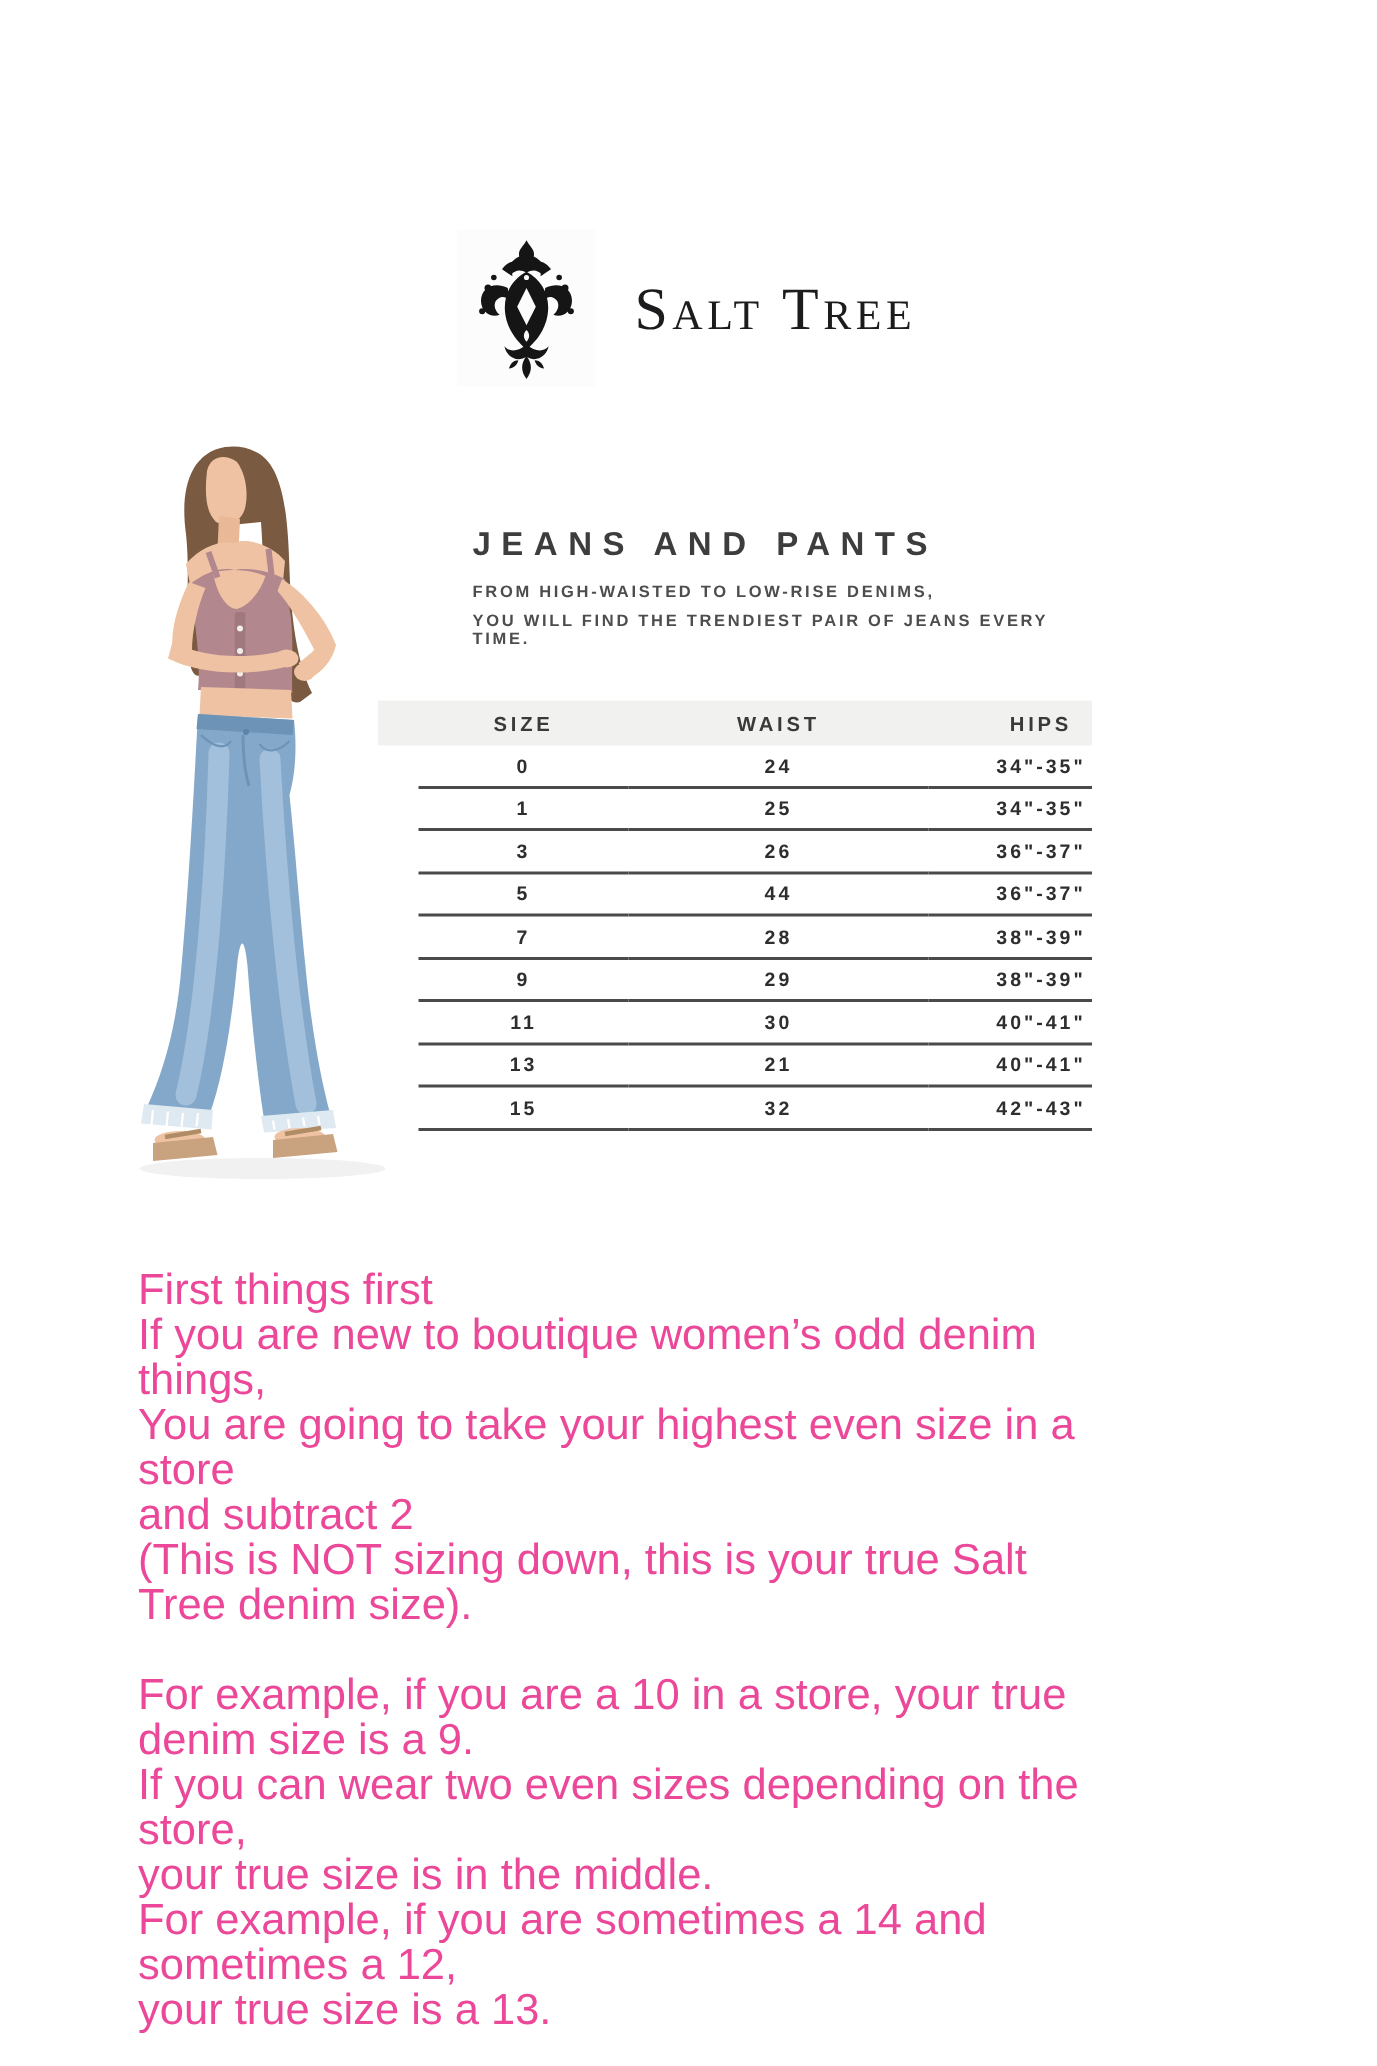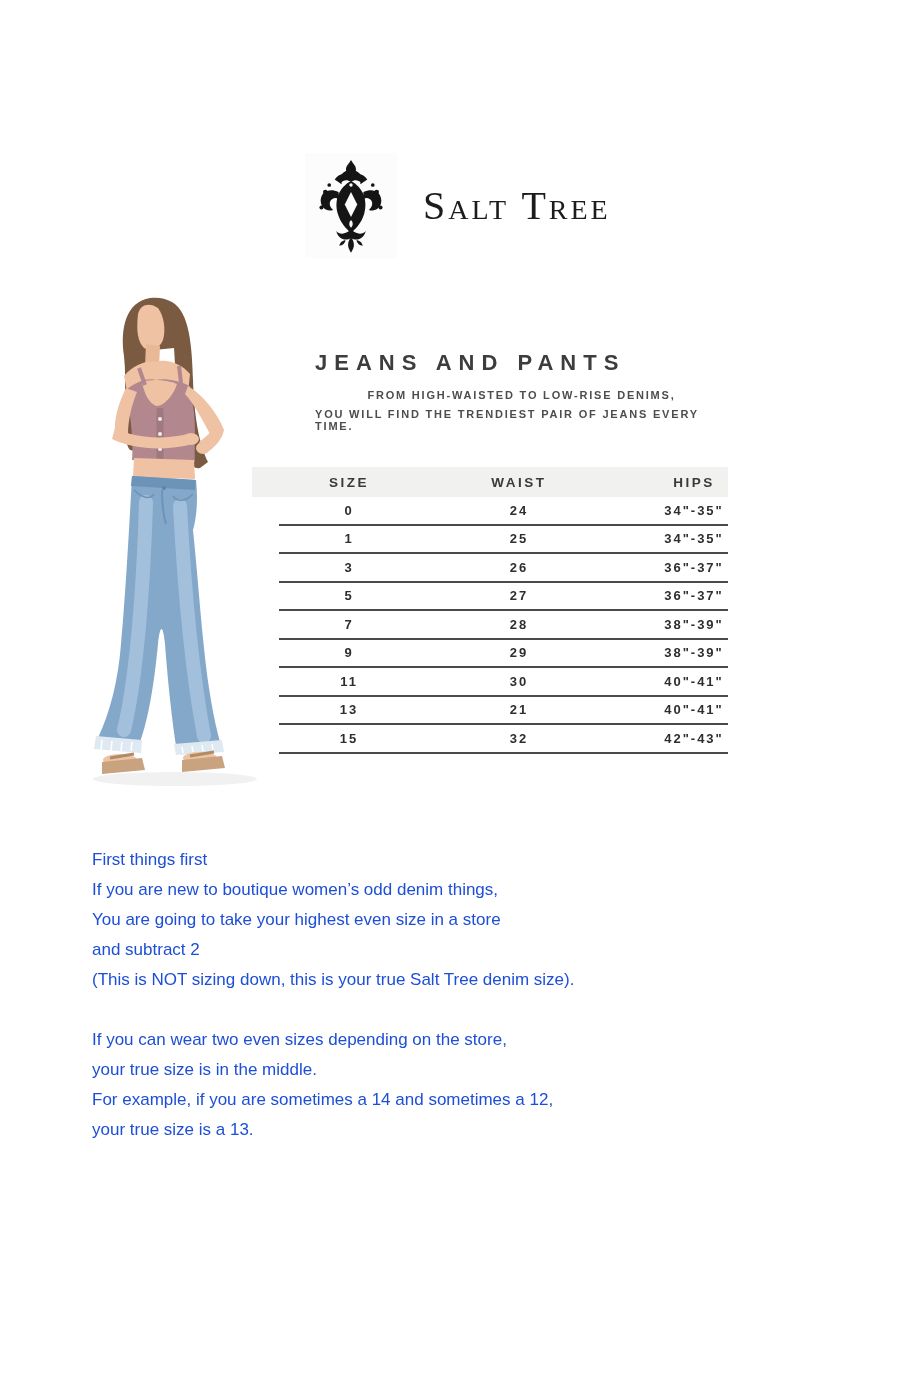--- a/index.html
+++ b/index.html
@@ -12,34 +12,34 @@
   #brand-name{margin-left:26px;font-family:"Liberation Serif",serif;font-variant:small-caps;
               font-size:40px;letter-spacing:3px;color:#1c1c1f;white-space:nowrap;}
 
   
   #model{position:absolute;left:90px;top:292px;width:190px;height:500px;}
 
   
   #section-head{position:absolute;left:286px;top:350px;margin-left:29px;}
   #jeans-heading{font-size:22px;font-weight:600;letter-spacing:7px;color:#3d3d3d;}
   .sub-line{font-size:11px;font-weight:700;letter-spacing:1.8px;color:#4d4d4d;margin-top:7px;}
-  .sub-line.first{margin-top:13px;text-align:center;}
+  .sub-line.first{margin-top:13px;}
 
   
   #header-band{position:absolute;left:252px;top:467px;width:607px;height:30px;background:#f1f1ef;}
   #size-table{position:absolute;left:279px;top:467px;width:574px;border-collapse:collapse;z-index:2;}
   #size-table th{height:30px;font-size:13.5px;font-weight:700;letter-spacing:2.5px;color:#3a3a3a;
                  text-align:center;vertical-align:middle;padding:0;}
   #size-table td{height:26.5px;font-size:13px;font-weight:600;letter-spacing:2px;color:#2e2e2e;
                  text-align:center;vertical-align:middle;padding:0;border-bottom:2px solid #4a4a4a;}
   #size-table .c1{width:24.4%;} #size-table .c2{width:34.8%;}
   #size-table .c3{width:26.2%;} #size-table .c4{width:14.6%;}
 
   
-  #notes{position:absolute;left:92px;top:845px;font-size:17px;line-height:30px;color:#1d4ed8;}
+  #notes{position:absolute;left:92px;top:845px;font-size:29px;line-height:30px;color:#ec4899;}
   #notes .para + .para{margin-top:30px;}
 </style>
 </head>
 <body>
 
 <div id="page">
 
   <div id="logo-row">
     <div id="logo-tile">
       <svg width="70" height="96" viewBox="0 0 90 120" aria-hidden="true">
@@ -165,21 +165,21 @@
 
         <tr>
           <td class="c1">3</td>
           <td class="c2">26</td>
           <td class="c3">36"-37"</td>
           <td class="c4"></td>
         </tr>
 
         <tr>
           <td class="c1">5</td>
-          <td class="c2">27</td>
+          <td class="c2">44</td>
           <td class="c3">36"-37"</td>
           <td class="c4"></td>
         </tr>
 
         <tr>
           <td class="c1">7</td>
           <td class="c2">28</td>
           <td class="c3">38"-39"</td>
           <td class="c4"></td>
         </tr>
@@ -218,20 +218,21 @@
     <div class="para">
 
     <div class="note-line">First things first</div>
         <div class="note-line">If you are new to boutique women’s odd denim things,</div>
         <div class="note-line">You are going to take your highest even size in a store</div>
         <div class="note-line">and subtract 2</div>
         <div class="note-line">(This is NOT sizing down, this is your true Salt Tree denim size).</div>
       </div>
     <div class="para">
 
+    <div class="note-line">For example, if you are a 10 in a store, your true denim size is a 9.</div>
         <div class="note-line">If you can wear two even sizes depending on the store,</div>
         <div class="note-line">your true size is in the middle.</div>
         <div class="note-line">For example, if you are sometimes a 14 and sometimes a 12,</div>
         <div class="note-line">your true size is a 13.</div>
       </div>
   </div>
 
 </div>
 
 </body></html>

